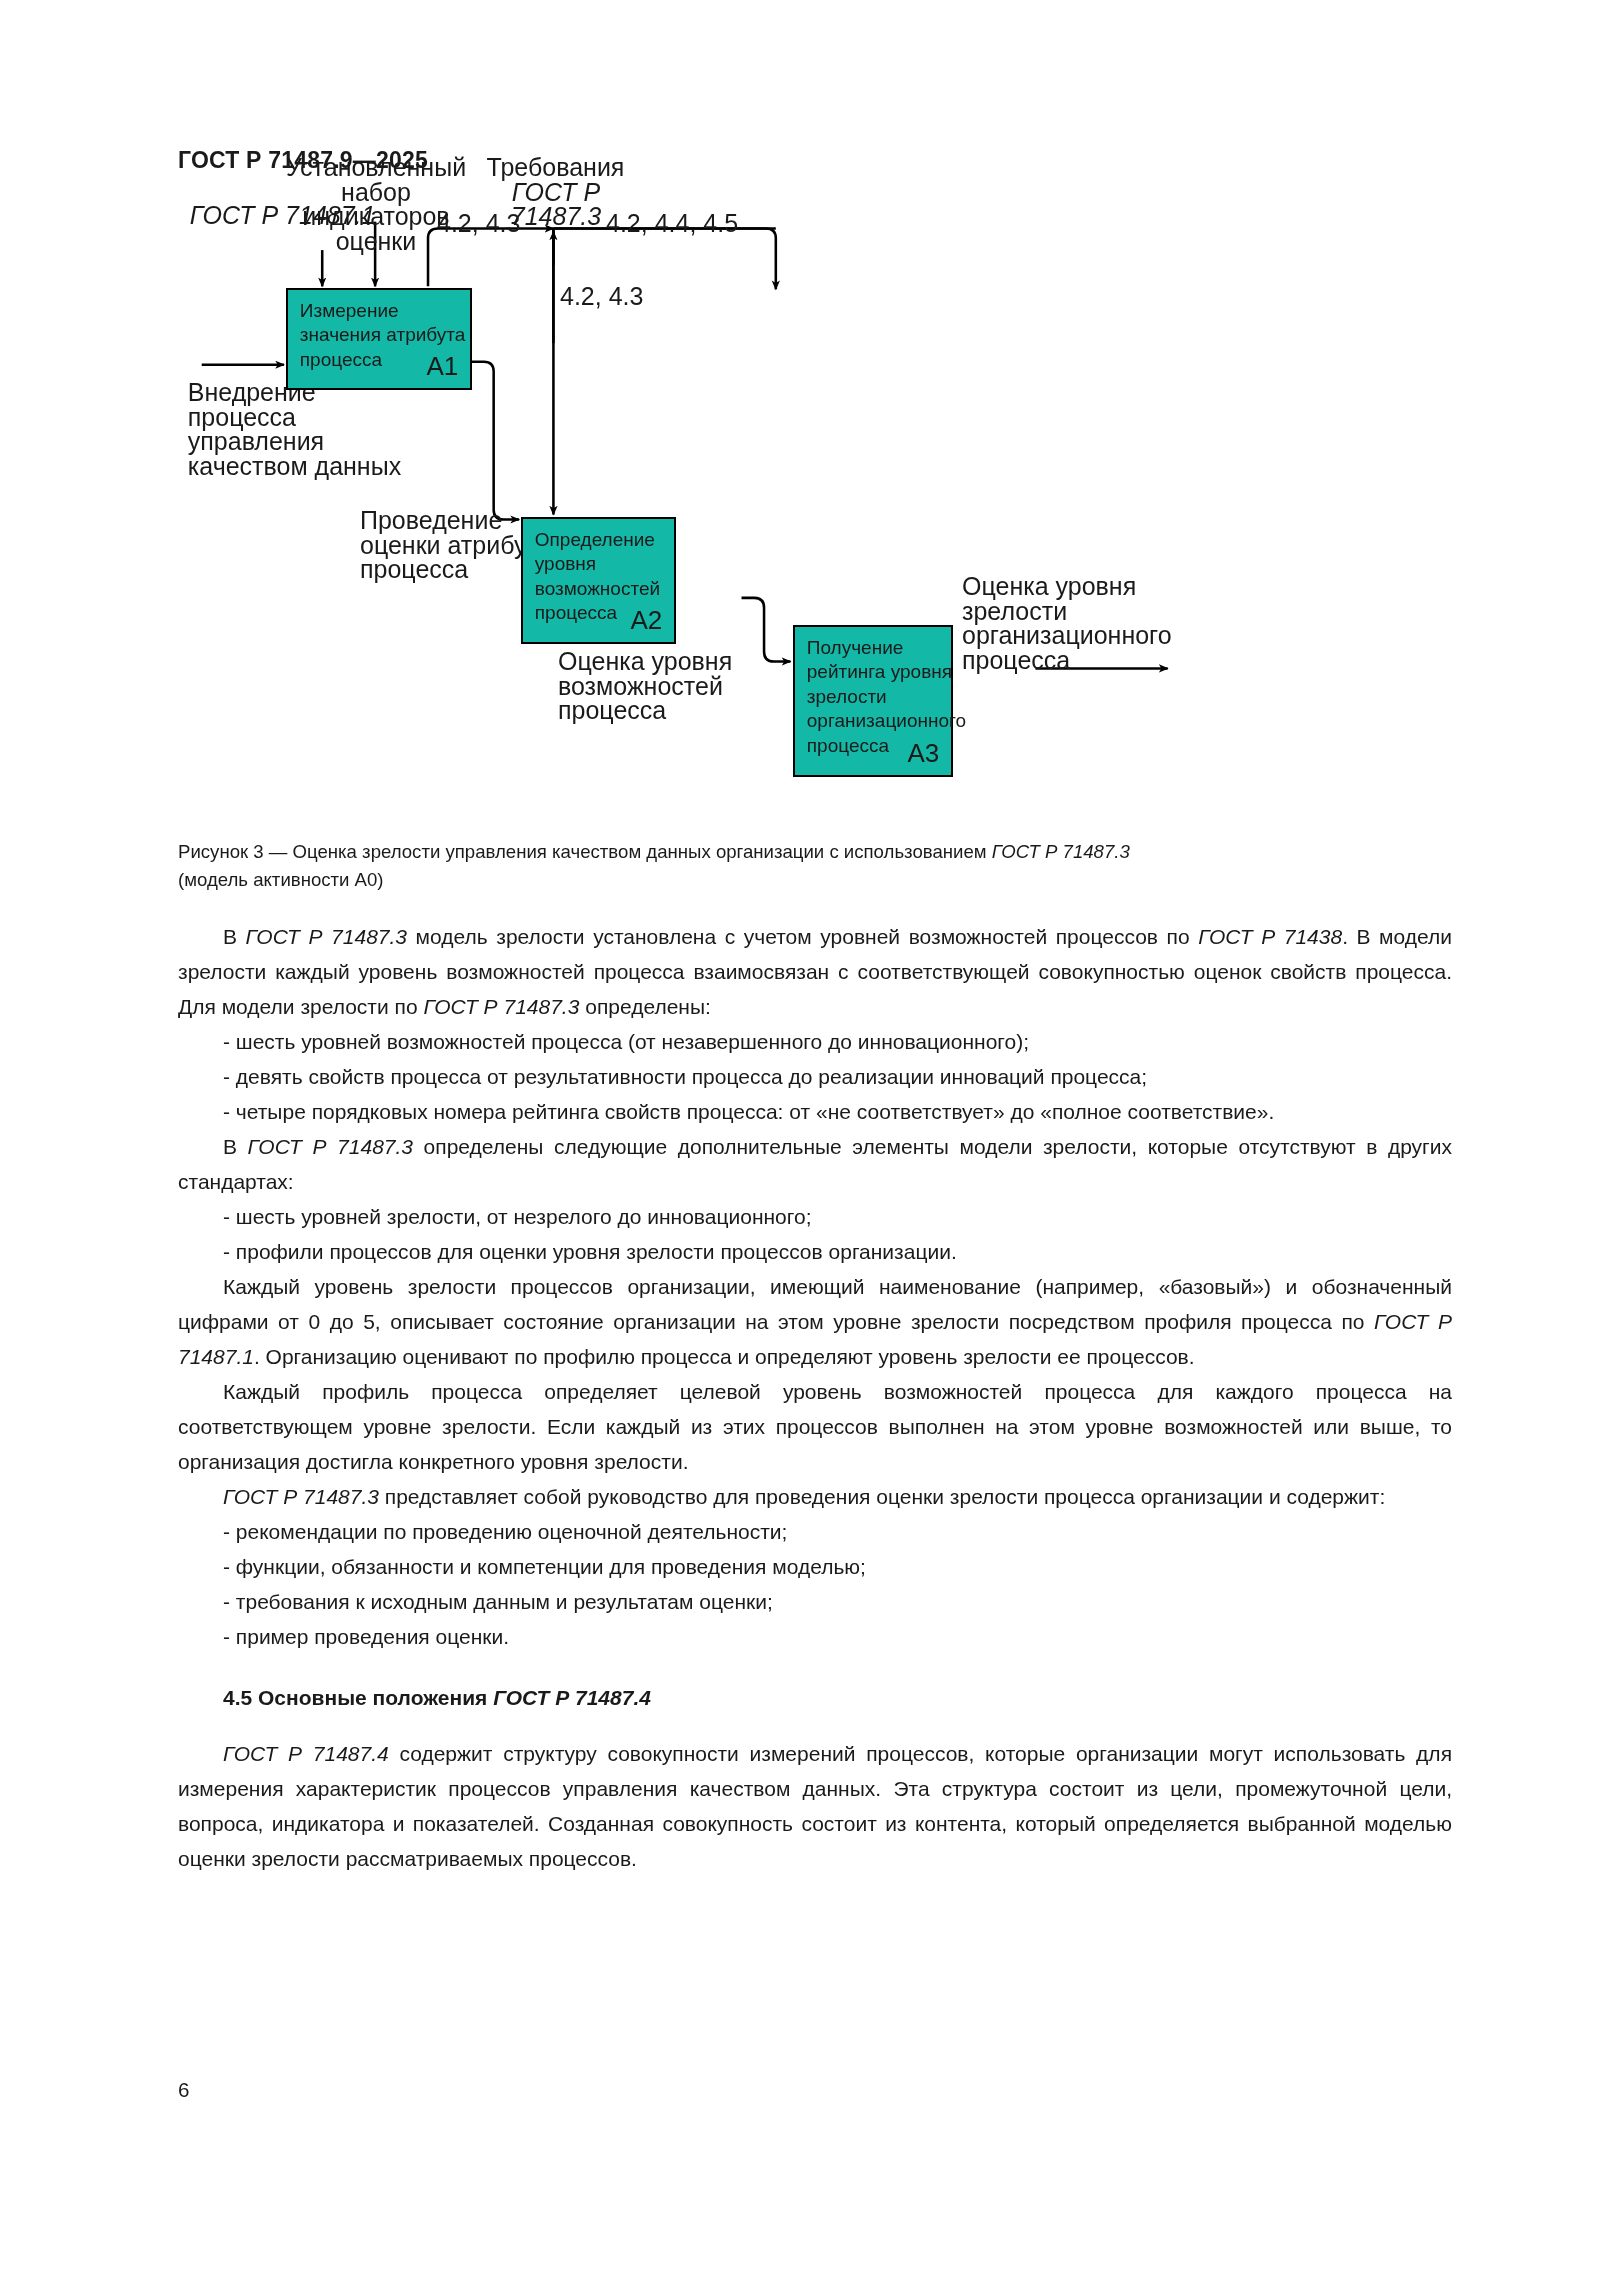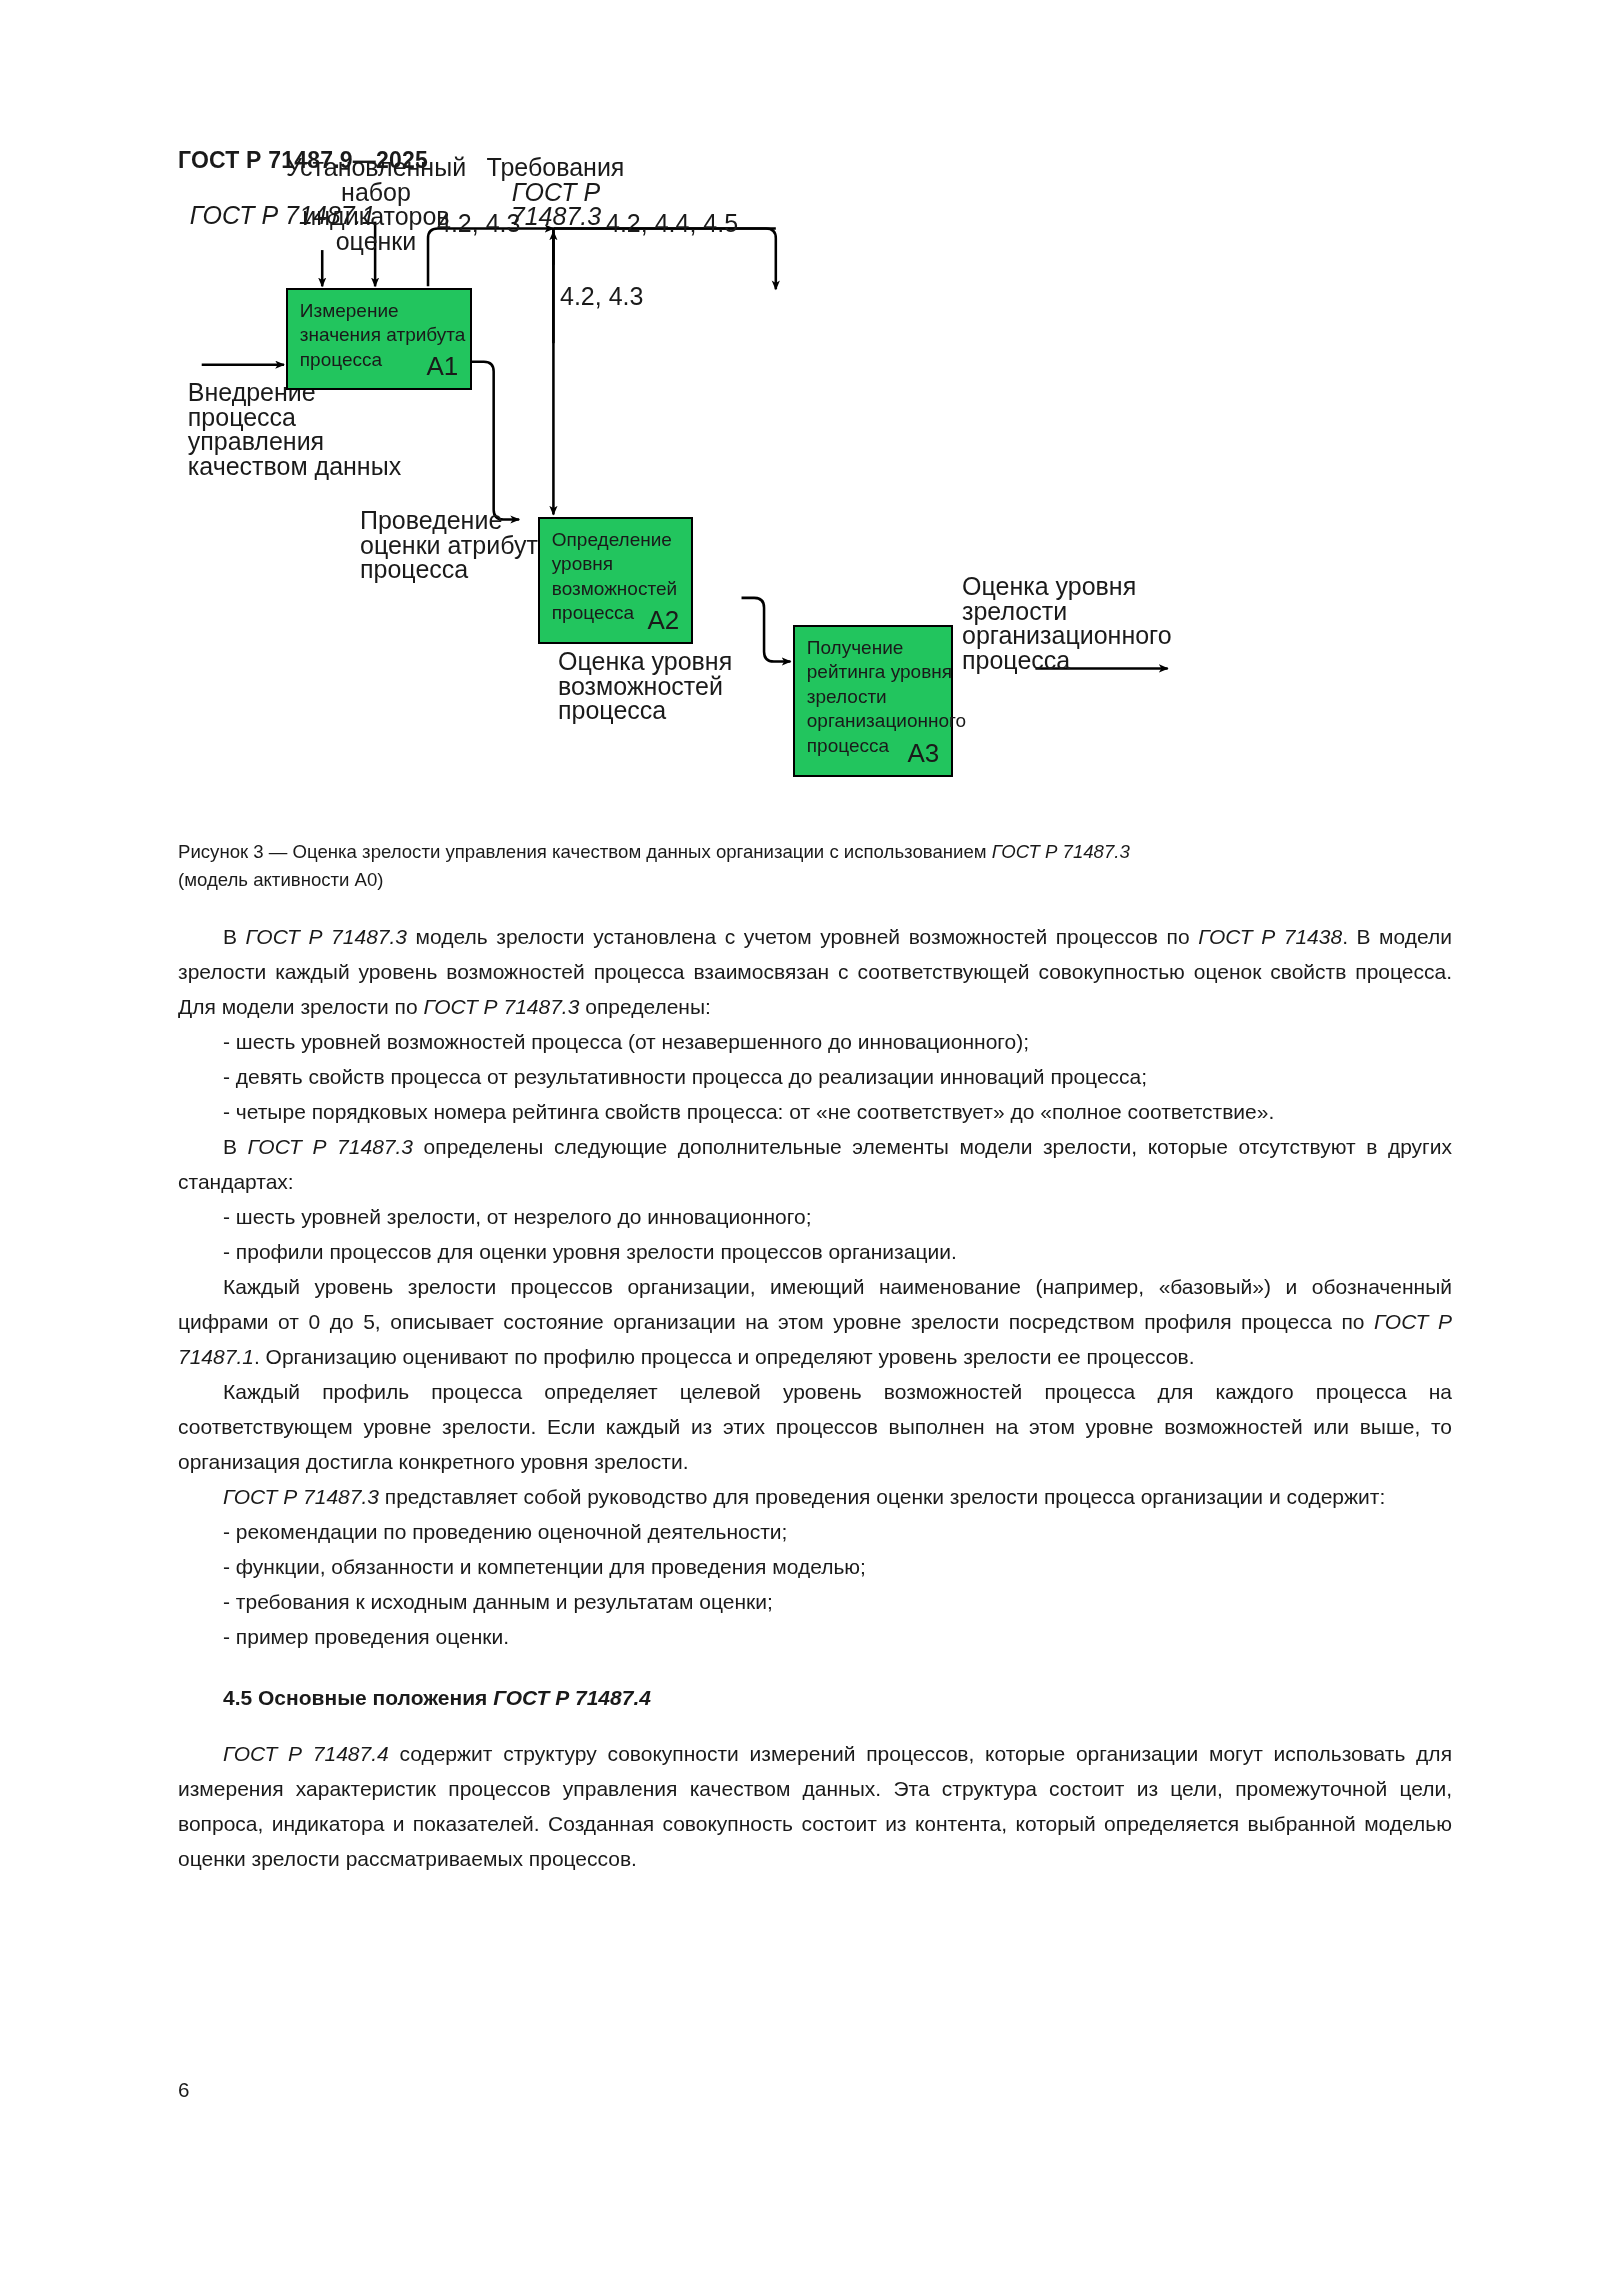--- a/index.html
+++ b/index.html
@@ -45,21 +45,21 @@
     font-size: 25px;
     line-height: 24.5px;
     color: #1a1a1a;
     white-space: pre-line;
   }
   .fig-label.it { font-style: italic; }
   .fig-label.ctr { text-align: center; }
   .box {
     position: absolute;
     border: 2.9px solid #000;
-    background: #22c55e;
+    background: #14b8a6;
     box-sizing: border-box;
   }
   .box-title {
     position: absolute;
     left: 11.8px;
     top: 8.8px;
     font-size: 19px;
     line-height: 24.5px;
     white-space: pre-line;
   }
@@ -185,21 +185,21 @@
       <span class="box-title">Измерение
 значения атрибута
 процесса</span>
       <span class="box-id">A1</span>
     </div>
 
     <div class="fig-label" style="left:182px; top:302px;">Проведение
 оценки атрибута
 процесса</div>
 
-    <div class="box" style="left:360px; top:311px; width:155px; height:127px;">
+    <div class="box" style="left:343px; top:311px; width:155px; height:127px;">
       <span class="box-title">Определение
 уровня
 возможностей
 процесса</span>
       <span class="box-id">A2</span>
     </div>
 
     <div class="fig-label" style="left:380px; top:443px;">Оценка уровня
 возможностей
 процесса</div>

